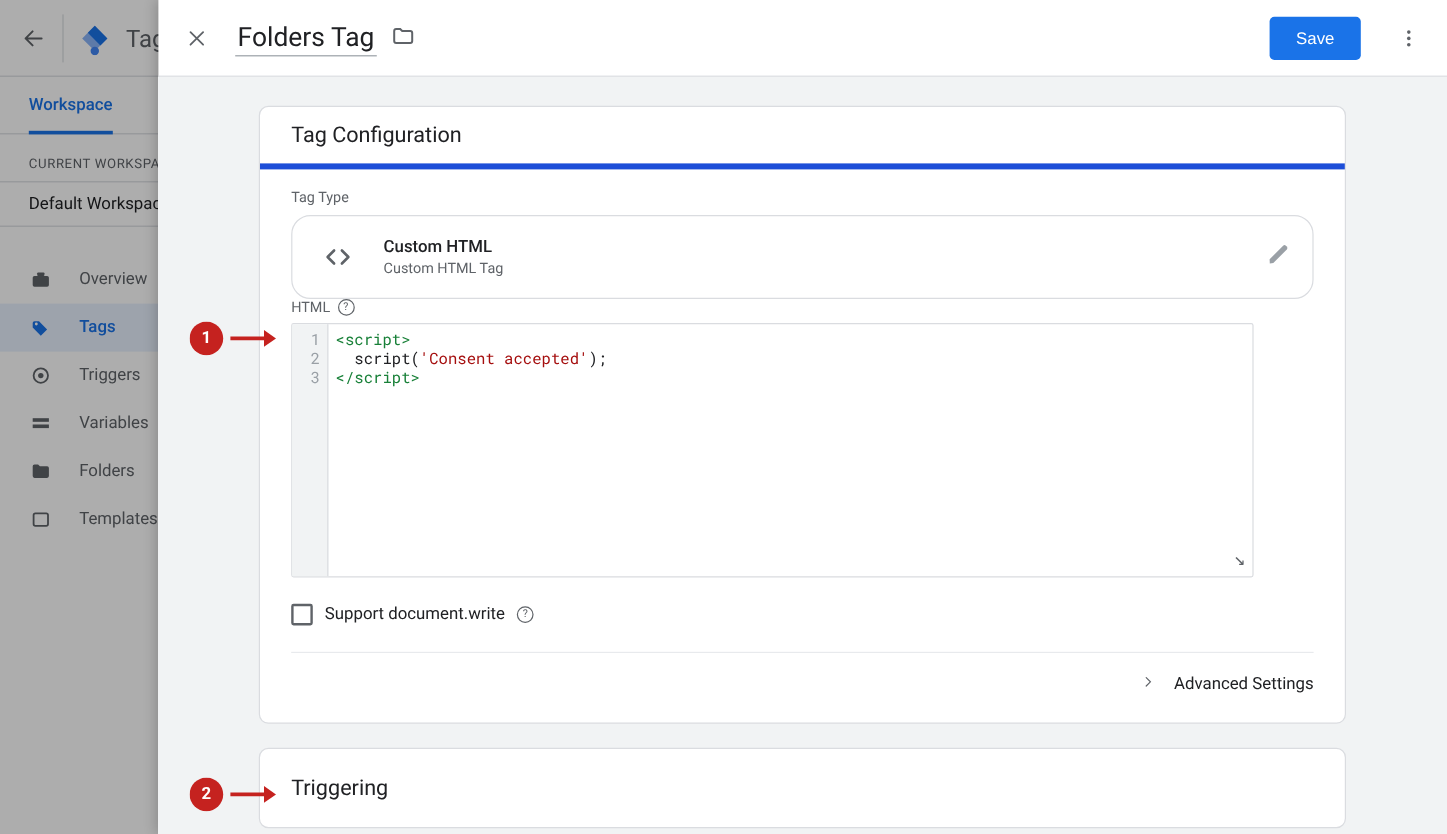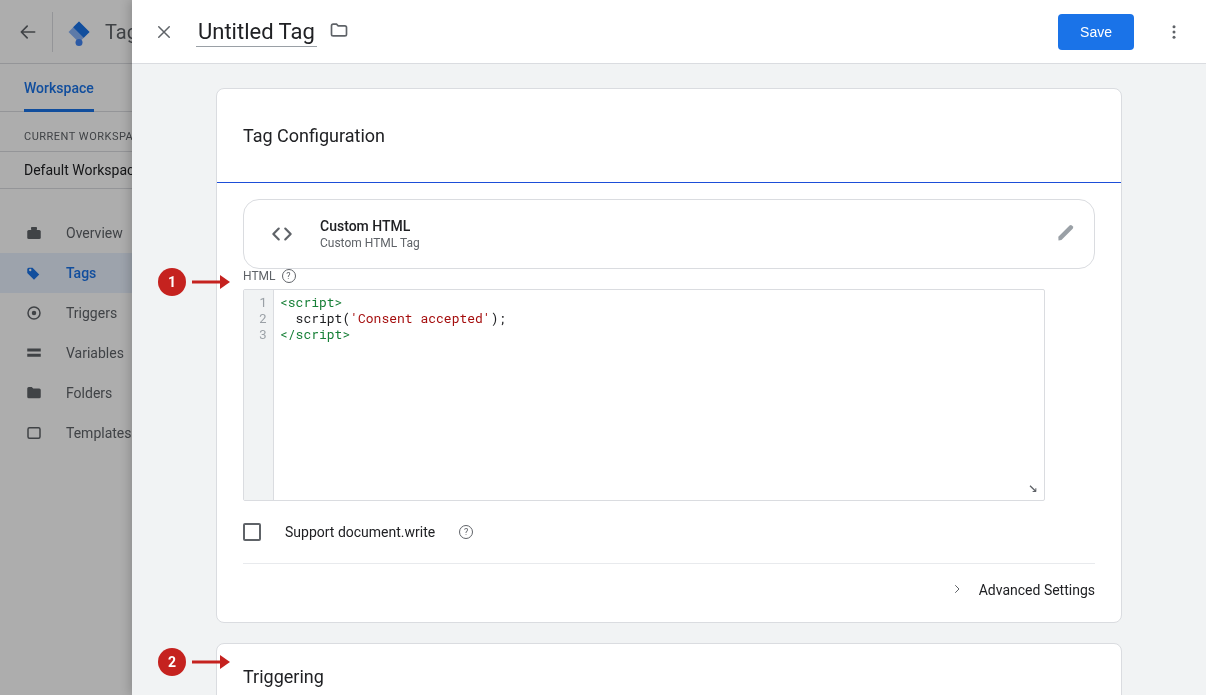--- a/index.html
+++ b/index.html
@@ -136,22 +136,22 @@
     padding:24px 84px 24px 84px;
   }
   .card {
     background:#fff;
     border-radius:8px;
     border:1px solid #dadce0;
     margin-bottom:20px;
   }
   .card-title {
     font-size:18px;
-    padding:36px 26px;
-    border-bottom:1px solid #1d4ed8;
+    padding:13px 26px;
+    border-bottom:5px solid #1d4ed8;
   }
   .card-inner {
     padding:16px 26px 24px;
   }
   .subtle-label {
     font-size:12px;
     color:#5f6368;
     margin-bottom:8px;
   }
   .tag-type-row {
@@ -209,21 +209,21 @@
     white-space:pre;
   }
   .tok-tag { color:#188038; }
   .tok-str { color:#a50e0e; }
   .tok-func { color:#202124; }
   .resize-handle {
     position:absolute; right:6px; bottom:4px;
     color:#5f6368; font-size:16px;
   }
   .checkbox-row {
-    display:flex; align-items:center; gap:24px;
+    display:flex; align-items:center; gap:10px;
     margin-top:22px;
     font-size:14px;
     color:#202124;
   }
   .checkbox-box {
     width:18px; height:18px; border:2px solid #5f6368; border-radius:2px;
   }
   .divider { height:1px; background:#e8eaed; margin:22px 0 0;}
   .adv-row {
     display:flex; align-items:center; gap:14px;
@@ -337,21 +337,21 @@
 
 <div class="dimmer"></div>
 
 <div class="panel">
   <div class="panel-header">
     <div class="close-btn">
       <svg width="18" height="18" viewBox="0 0 24 24">
           <path d="M5 5l14 14M19 5L5 19" stroke="#5f6368" stroke-width="2" stroke-linecap="round"></path>
         </svg>
     </div>
-    <div class="tag-name">Untitled Tag</div>
+    <div class="tag-name">Folders Tag</div>
     <span class="folder-icon">
       <svg width="20" height="20" viewBox="0 0 24 24">
           <path d="M3 7a2 2 0 0 1 2-2h4l2 2h8a2 2 0 0 1 2 2v8a2 2 0 0 1-2 2H5a2 2 0 0 1-2-2V7Z" fill="none" stroke="#5f6368" stroke-width="2"></path>
         </svg>
     </span>
     <div class="spacer"></div>
     <button class="save-btn">Save</button>
     <div class="more-btn">
       <svg width="18" height="18" viewBox="0 0 24 24">
           <circle cx="12" cy="5" r="2" fill="#5f6368"></circle>
@@ -359,20 +359,21 @@
           <circle cx="12" cy="19" r="2" fill="#5f6368"></circle>
         </svg>
     </div>
   </div>
 
   <div class="panel-body">
 
     <div class="card">
       <div class="card-title">Tag Configuration</div>
       <div class="card-inner">
+        <div class="subtle-label">Tag Type</div>
         <div class="tag-type-row">
           <div class="tag-type-icon">
             <svg width="26" height="26" viewBox="0 0 24 24">
                 <path d="M9 7 4 12l5 5M15 7l5 5-5 5" stroke="#5f6368" stroke-width="2" fill="none" stroke-linecap="round" stroke-linejoin="round"></path>
               </svg>
           </div>
           <div style="flex:1">
             <div class="tag-type-name">Custom HTML</div>
             <div class="tag-type-sub">Custom HTML Tag</div>
           </div>

